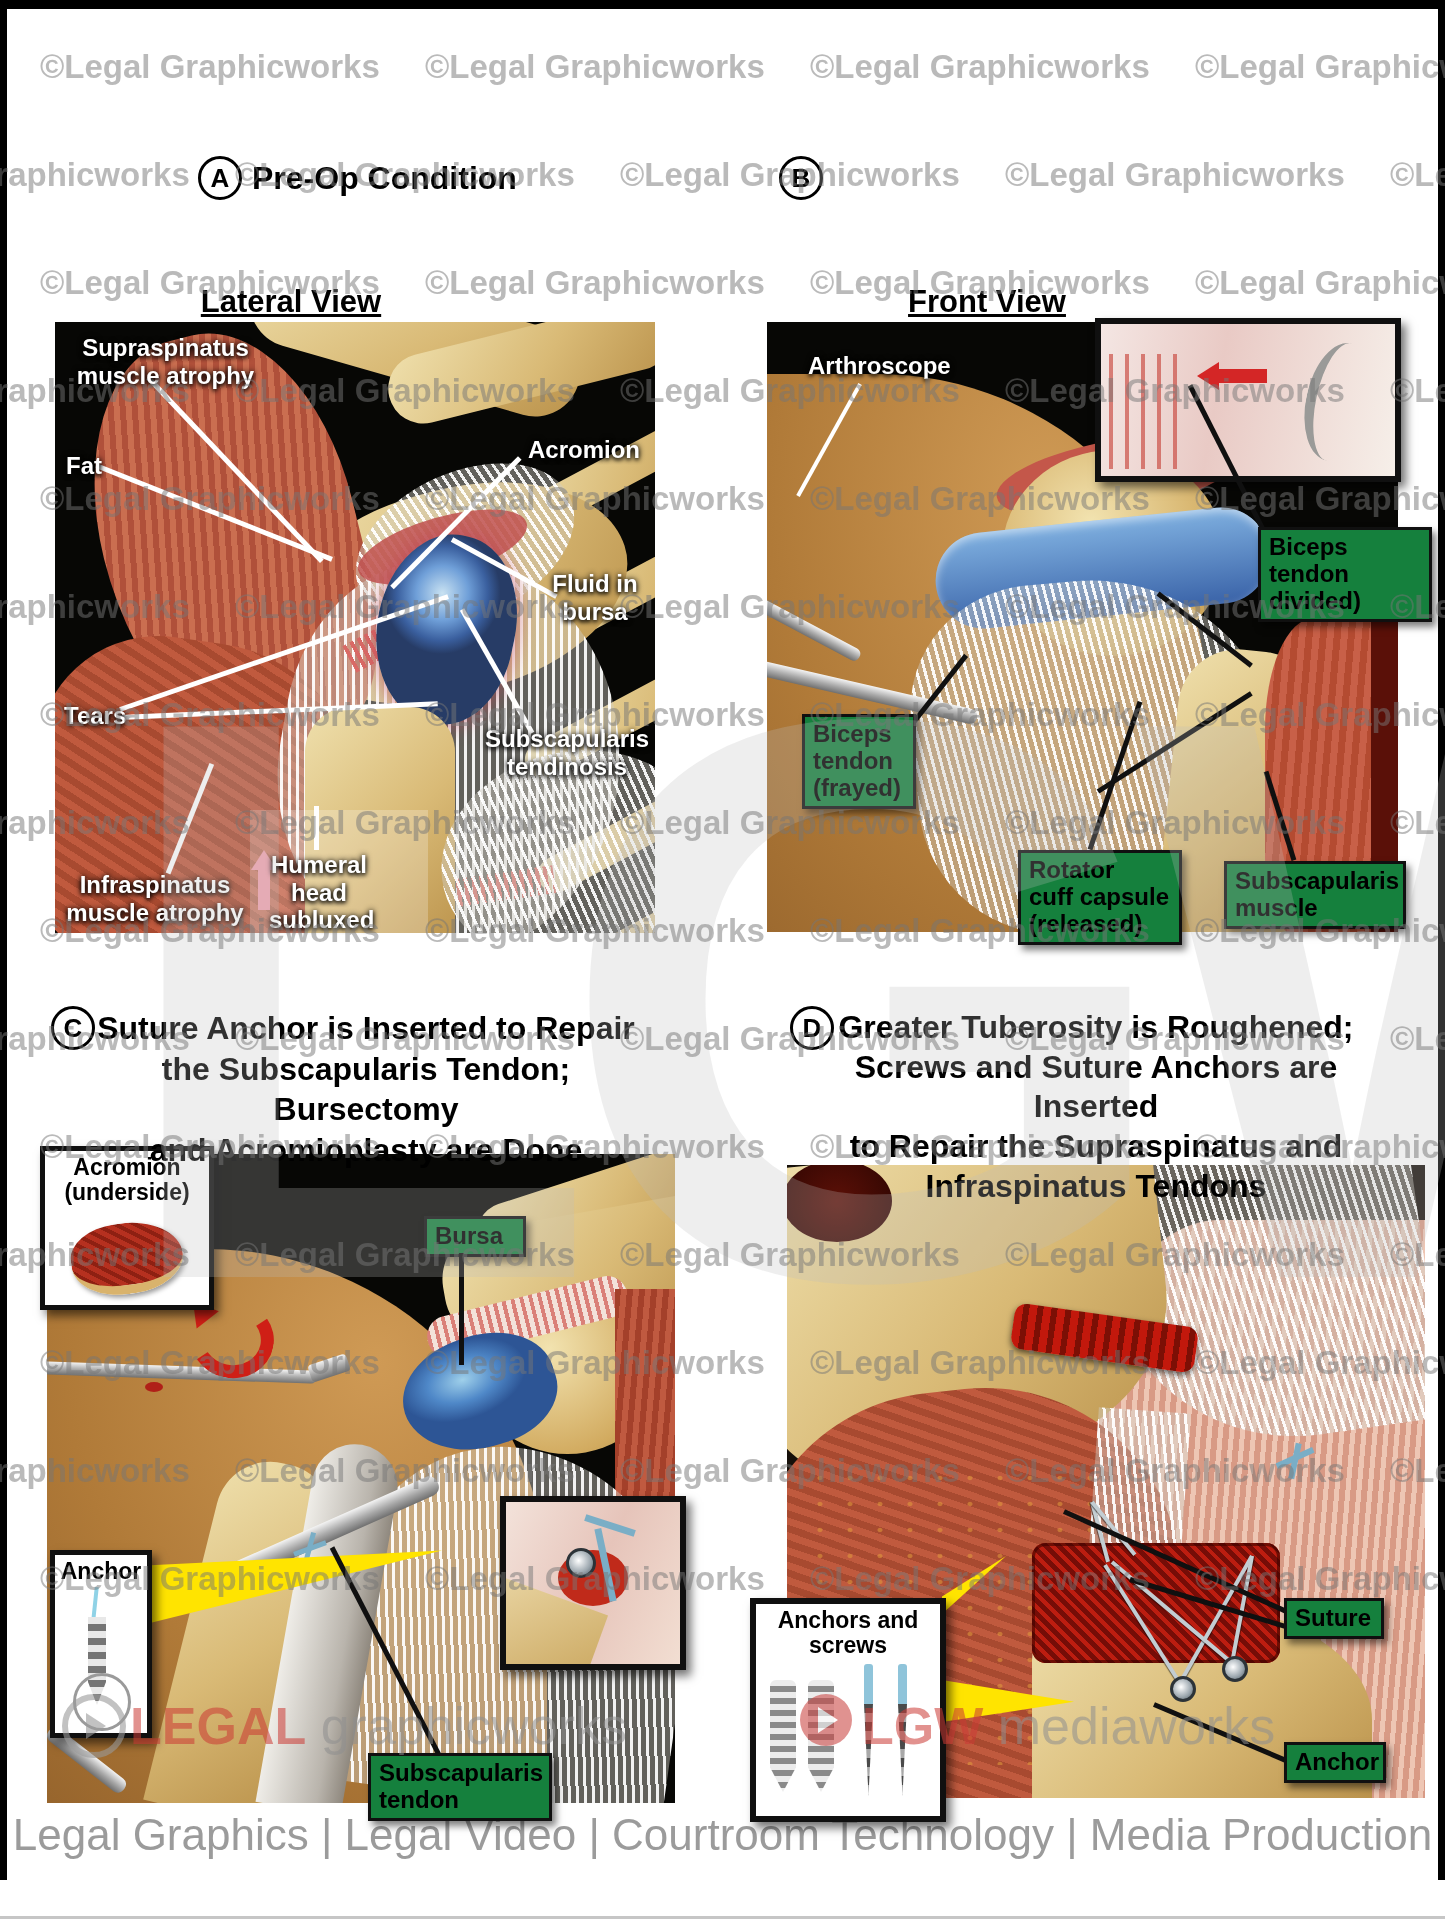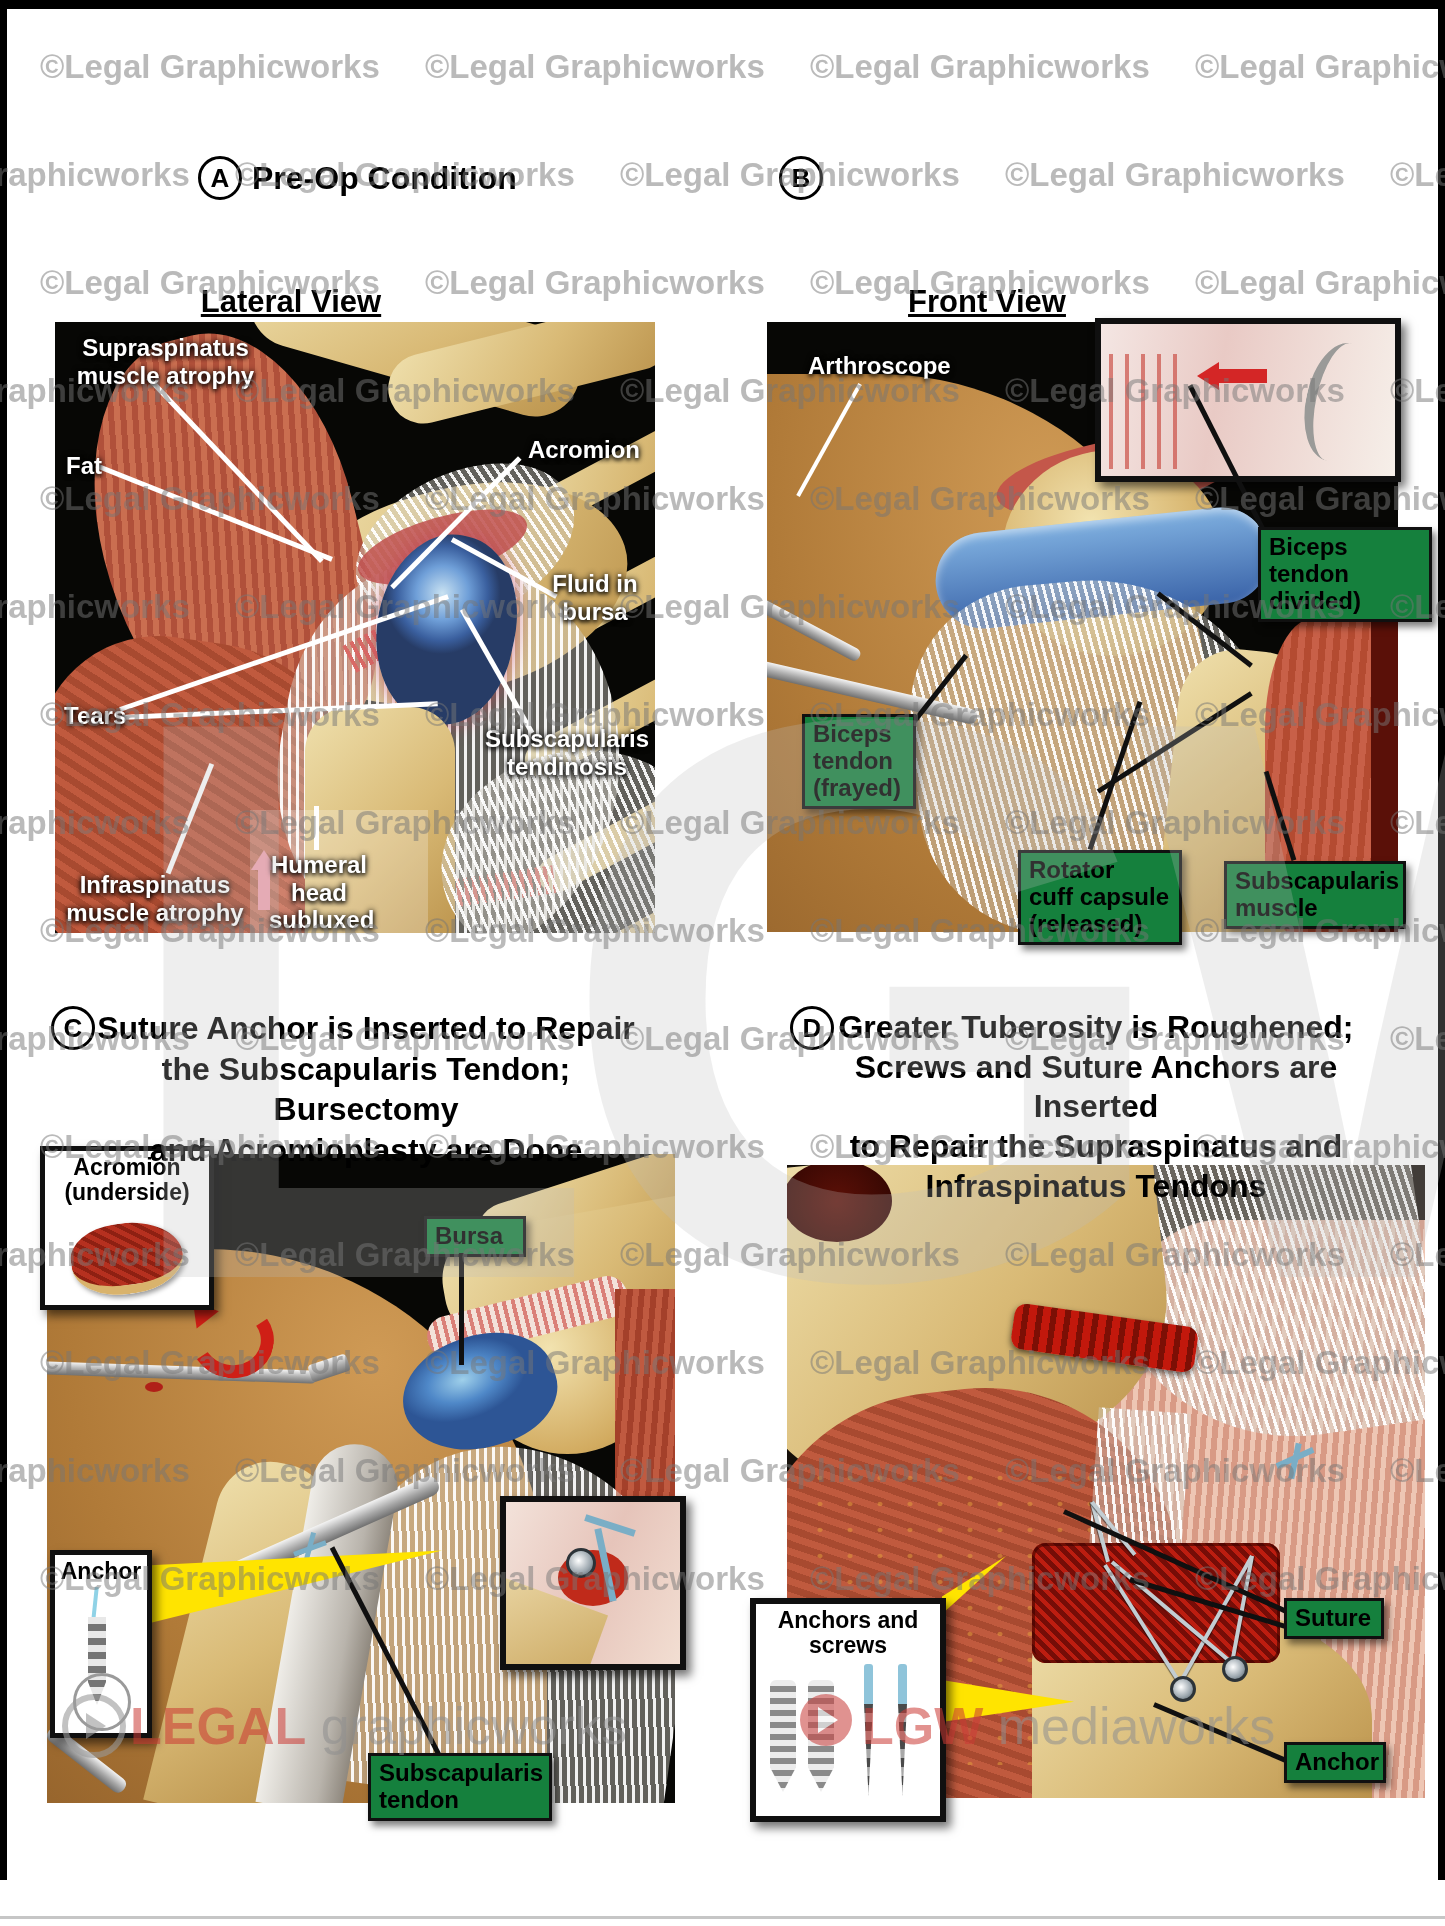--- a/index.html
+++ b/index.html
@@ -349,13 +349,14 @@
 
   <div class="playcirc" style="left:62px;top:1694px;border:6px solid #9a9a9a;opacity:.6;">
     <span class="tri" style="border-left-color:#9a9a9a;"></span>
   </div>
   <div class="brand" style="left:130px;top:1696px;"><span class="red">LEGAL</span><span class="gray"> graphicworks</span></div>
   <div class="playcirc" style="left:800px;top:1694px;background:#cc4a48;opacity:.6;">
     <span class="tri"></span>
   </div>
   <div class="brand" style="left:862px;top:1696px;"><span class="red">LGW</span><span class="gray"> mediaworks</span></div>
 
+  <div class="abs" id="footer">Legal Graphics | Legal Video | Courtroom Technology | Media Production</div>
 </div>
 
 </body></html>

